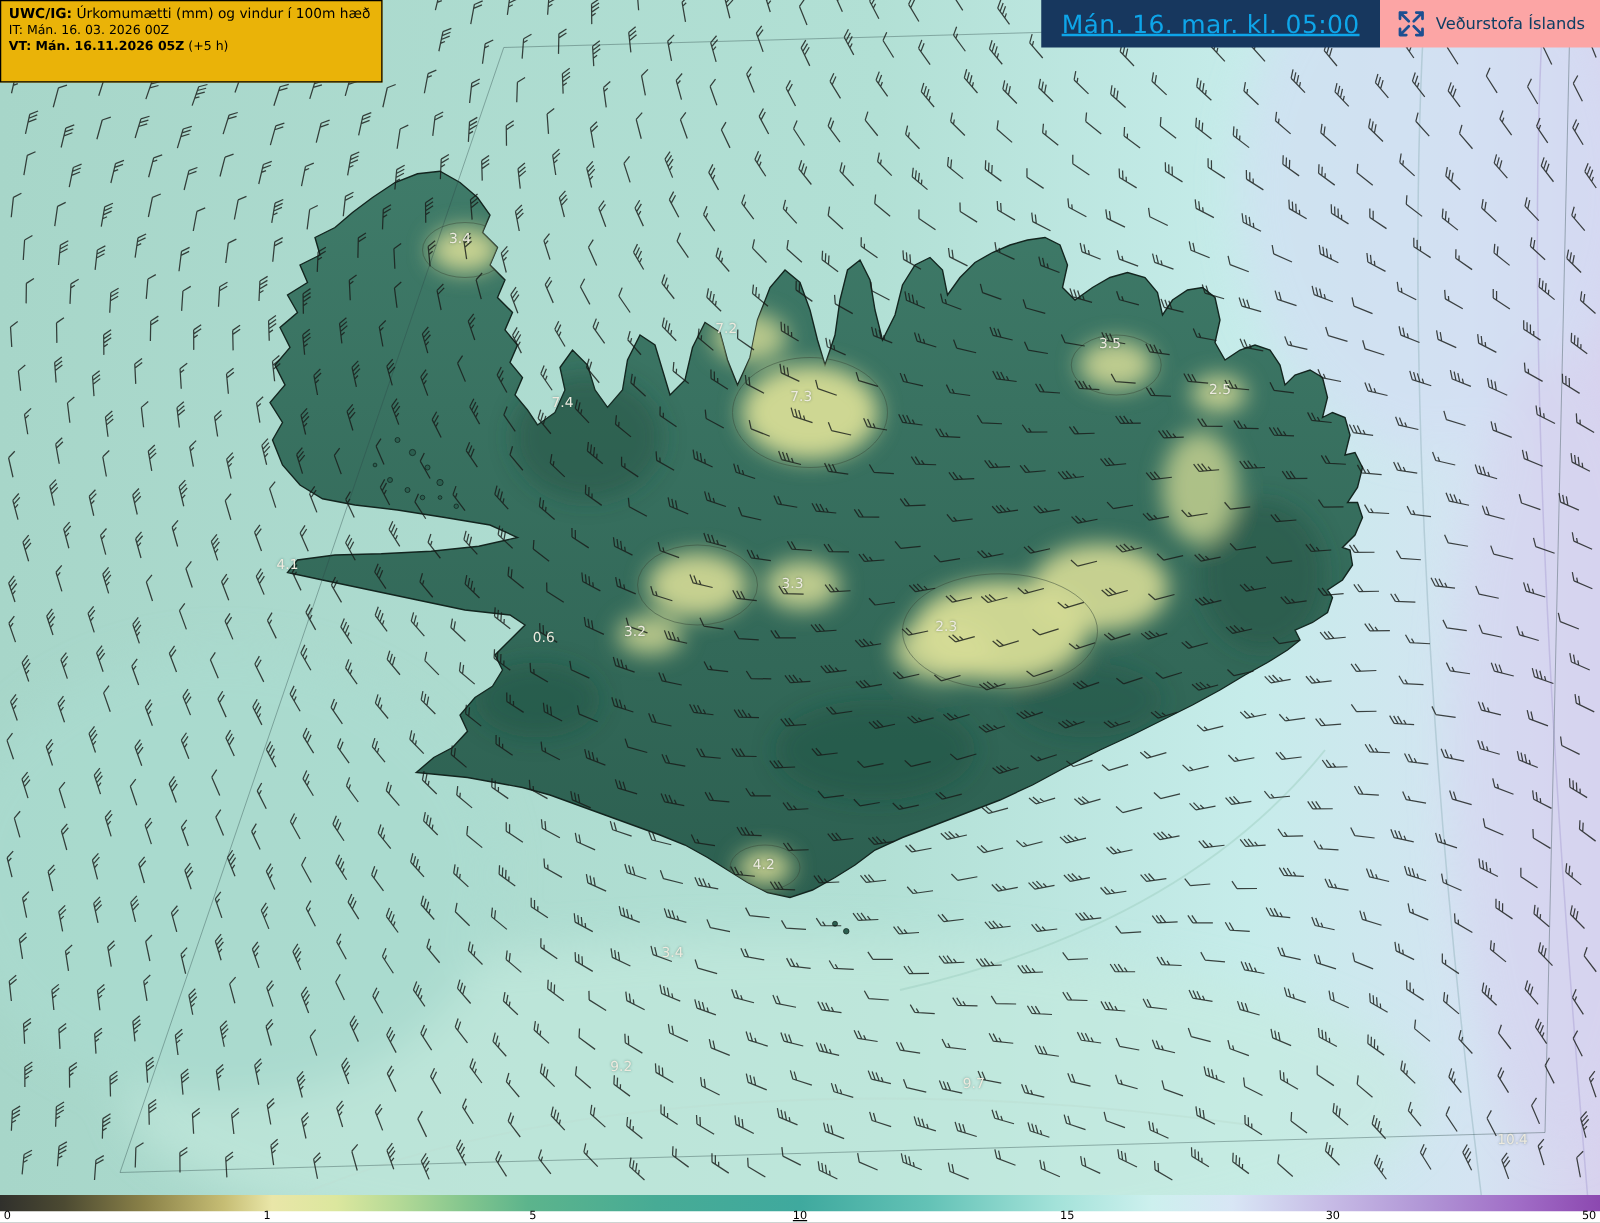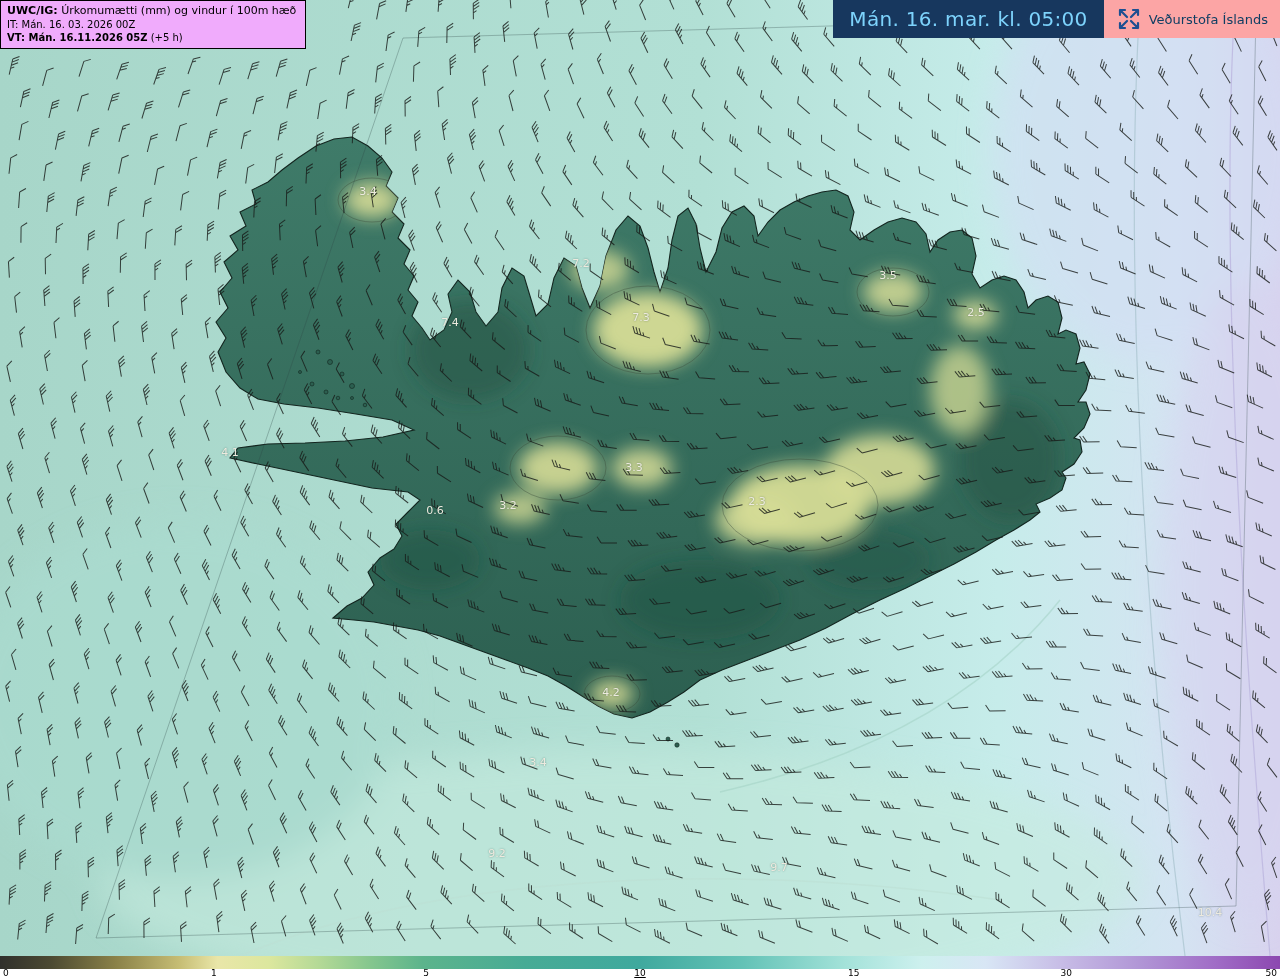--- a/index.html
+++ b/index.html
@@ -3,29 +3,29 @@
 <meta charset="utf-8">
 <style>
   html,body{margin:0;padding:0;background:#e8e8e8;}
   .canvas{position:relative;width:1280px;height:978px;overflow:hidden;
           font-family:"DejaVu Sans",sans-serif;outline:1px solid #000;background:#aedbd0;}
   #map{position:absolute;top:0;left:0;display:block;}
   #map-labels{position:absolute;left:0;top:0;width:1280px;height:956px;pointer-events:none;}
   .contour-label{position:absolute;transform:translate(-50%,-50%);font-size:11px;
                  color:#edeadf;text-shadow:0 0 2px rgba(10,50,40,.45);white-space:nowrap;}
   
-  .info-box{position:absolute;top:0;left:0;background:#f0abfc;border:1px solid #000;
-            padding:3px 9px 4px 6px;line-height:1.3;color:#000;max-width:330px;}
+  .info-box{position:absolute;top:0;left:0;background:#eab308;border:1px solid #000;
+            padding:3px 9px 21px 6px;line-height:1.3;color:#000;max-width:330px;}
   .info-box .l1{font-size:11px;}
   .info-box .l2,.info-box .l3{font-size:10px;}
   .info-box b{font-weight:bold;}
   
   .topbar{position:absolute;top:0;right:0;height:38px;display:flex;}
-  .datetime{background:#17375e;color:#7dd3fc;font-size:20px;display:flex;align-items:center;
-            padding:0 16px;letter-spacing:.3px;}
+  .datetime{background:#17375e;color:#0ea5e9;font-size:20px;display:flex;align-items:center;
+            padding:0 16px;letter-spacing:.3px;text-decoration:underline;}
   .logo-box{background:#fca5a5;display:flex;align-items:center;gap:7px;padding:0 12px;}
   .logo-text{color:#0f3e63;font-size:13px;white-space:nowrap;}
   
   .colorbar{position:absolute;left:0;bottom:0;width:1280px;height:22px;background:#fff;}
   .cbar-grad{height:13px;width:100%;}
   .cbar-ticks{position:relative;height:9px;font-size:9px;line-height:9px;color:#000;}
   .cbar-tick{position:absolute;top:0;transform:translateX(-50%);}
   .cbar-tick.first{transform:none;margin-left:3px;}
   .cbar-tick.last{transform:translateX(-100%);margin-left:-3px;}
 </style>

